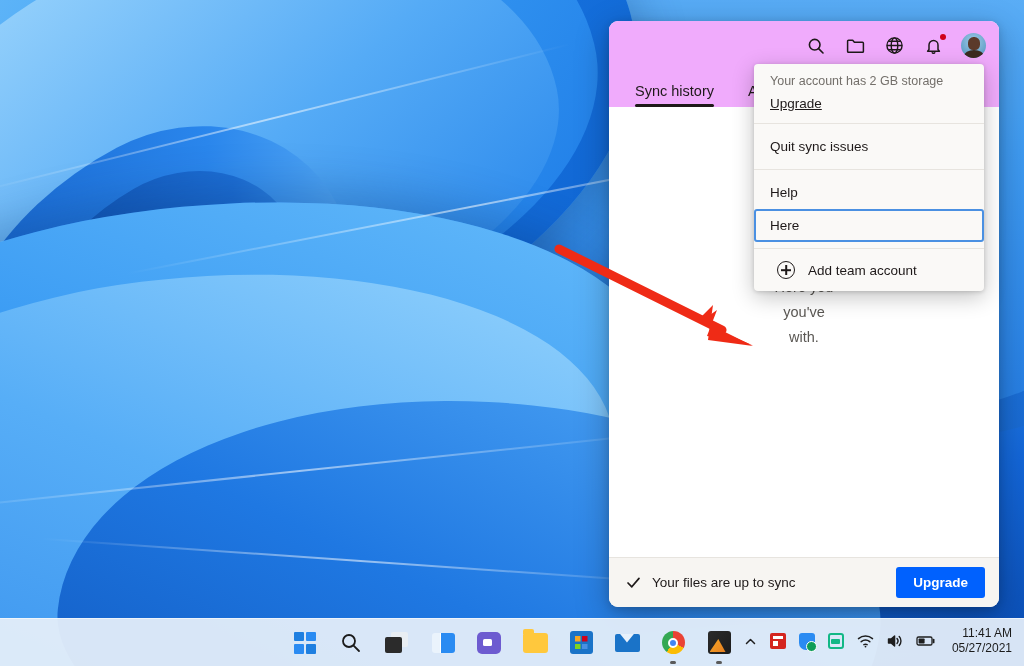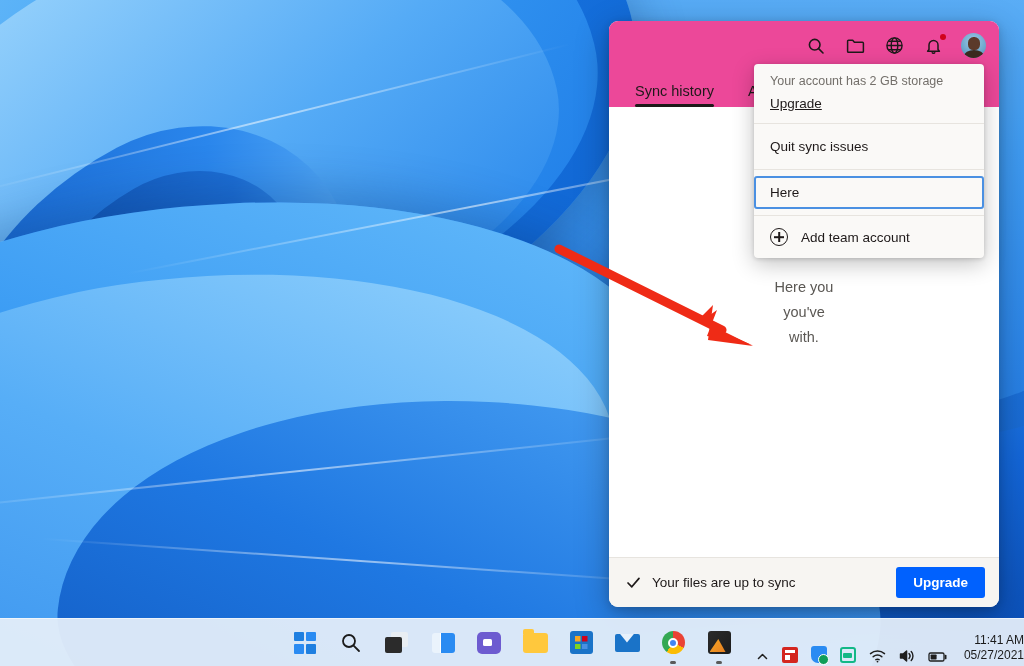--- a/index.html
+++ b/index.html
@@ -64,21 +64,21 @@
     position: absolute;
     left: 609px; top: 21px;
     width: 390px; height: 586px;
     background: #ffffff;
     border-radius: 9px;
     box-shadow: 0 10px 34px rgba(0,0,0,.28), 0 2px 8px rgba(0,0,0,.16);
     overflow: hidden;
     display: flex; flex-direction: column;
   }
   #win-header {
-    background: #ec4899;
+    background: #f0abfc;
     height: 86px;
     position: relative;
     flex: 0 0 auto;
   }
   #toolbar-icons {
     position: absolute; right: 13px; top: 12px;
     display: flex; align-items: center; gap: 17px;
   }
   .tb-icon {
     width: 22px; height: 22px;
@@ -193,21 +193,21 @@
     cursor: pointer; position: relative;
   }
   .menu-item .chev { margin-left: auto; color: #1e1919; display:flex; }
   .menu-item.focused {
     border: 2px solid #4a90e2;
     border-radius: 3px;
     padding: 7px 14px;
     background: #faf9f7;
   }
   #menu-add-team {
-    padding: 12px 16px;
+    padding: 12px 23px;
     display: flex; align-items: center; gap: 13px;
     cursor: pointer;
   }
   #plus-circle {
     width: 18px; height: 18px; border-radius: 50%;
     border: 1.6px solid #1e1919;
     position: relative; flex: 0 0 auto;
   }
   #plus-circle::before, #plus-circle::after {
     content:""; position:absolute; background:#1e1919;
@@ -269,21 +269,21 @@
       background: linear-gradient(135deg,#2b2b2b 0%,#1c1c1c 100%); }
   .ic-explorer::after { content:""; position:absolute; left:2px; bottom:2px; width:16px; height:13px;
       background: linear-gradient(135deg,#f5a623,#e67e22); clip-path: polygon(0 100%, 55% 0, 100% 100%); }
   .ic-widgets { width:23px; height:20px; border-radius:3px; overflow:hidden; display:flex; }
   .ic-widgets i:first-child { width:40%; background:#eaf3fc; border-right:1.5px solid #fff; }
   .ic-widgets i:last-child { flex:1; background:#2a8bf2; }
   .ic-search { width:22px; height:22px; }
 
   #tray {
     position: absolute; right: 0; top: 0; height: 44px;
-    display: flex; align-items: flex-end; gap: 13px; 
+    display: flex; align-items: center; gap: 13px; padding-right: 12px;
   }
   .tray-icon { cursor: pointer; display: flex; align-items: center; color:#1e1e1e; }
   #tray-clock {
     text-align: right; font-size: 12px; line-height: 15px;
     color: #1b1b1b; cursor: pointer; margin-left: 3px;
   }
 </style>
 </head>
 <body>
 
@@ -393,20 +393,23 @@
 
     <div class="menu-section">
       <div class="menu-item">
         <span>Quit sync issues</span>
       </div>
     </div>
 
     <div class="menu-sep"></div>
 
     <div class="menu-section">
+      <div class="menu-item">
+        <span>Help</span>
+      </div>
       <div class="menu-item focused">
         <span>Here</span>
       </div>
     </div>
 
     <div class="menu-sep"></div>
 
     <div id="menu-add-team">
       <span id="plus-circle"></span>
       <span>Add team account</span>

